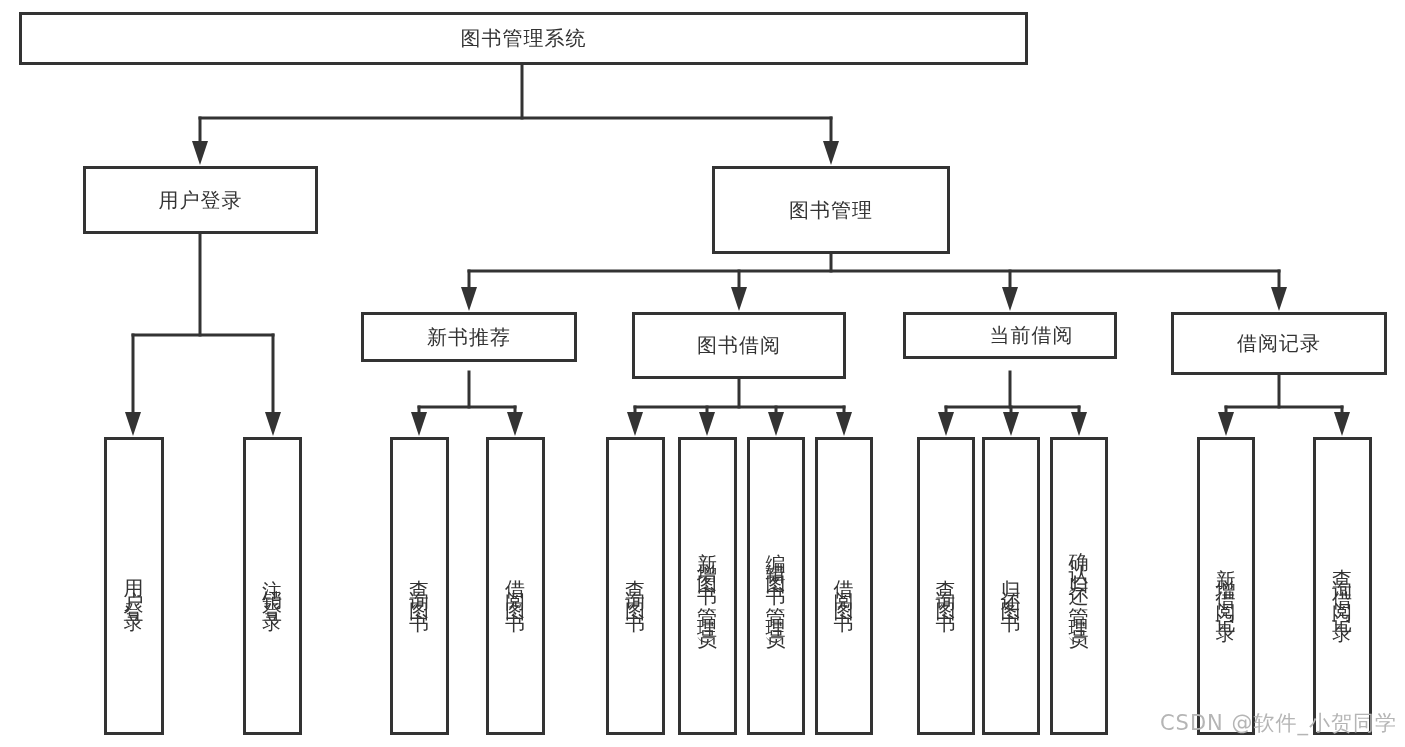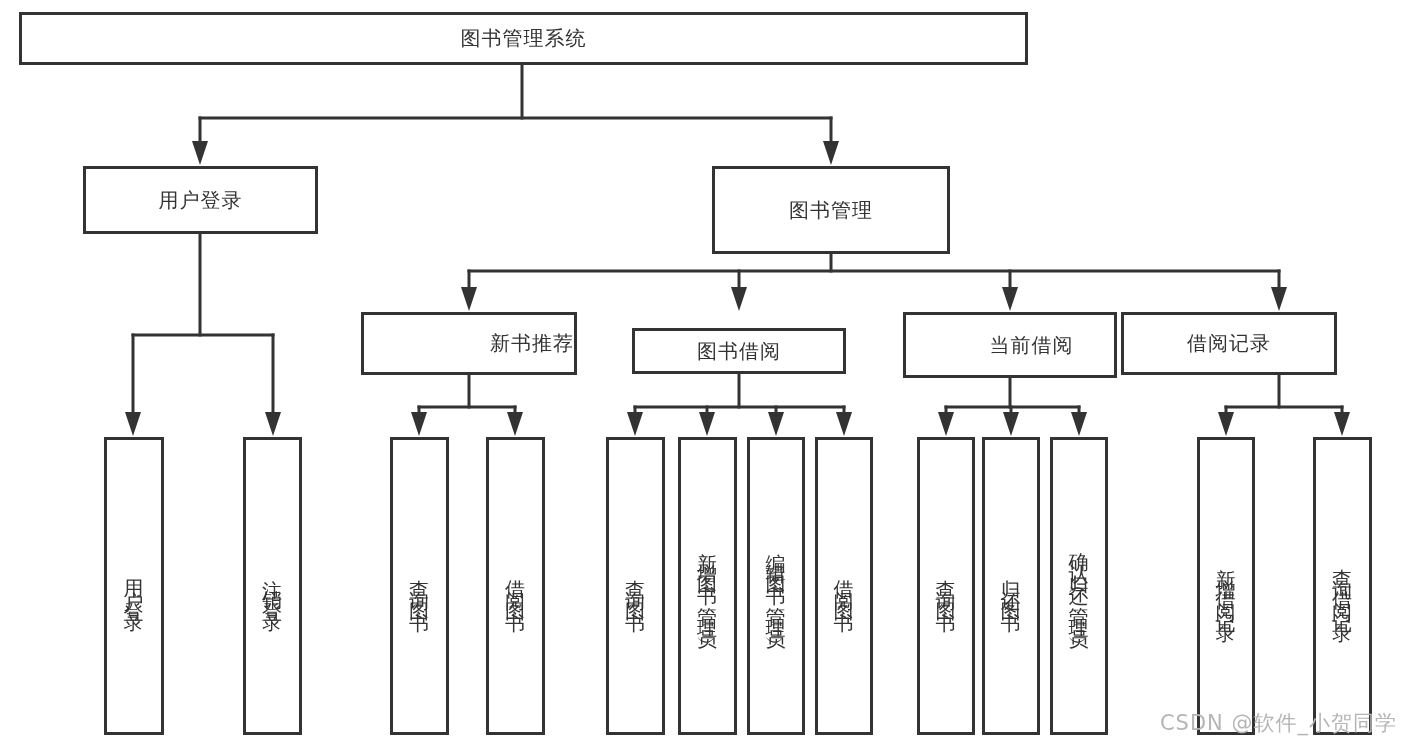--- a/index.html
+++ b/index.html
@@ -96,30 +96,30 @@
     <span>图书管理系统</span>
   </div>
 
   <div class="box hbox" style="left:83px;top:166px;width:235px;height:68px;">
     <span>用户登录</span>
   </div>
   <div class="box hbox" style="left:712px;top:166px;width:238px;height:88px;">
     <span>图书管理</span>
   </div>
 
-  <div class="box hbox" style="left:361px;top:312px;width:216px;height:63px;justify-content:flex-end;">
+  <div class="box hbox" style="left:361px;top:312px;width:216px;height:50px;">
     <span>新书推荐</span>
   </div>
-  <div class="box hbox" style="left:632px;top:328px;width:214px;height:46px;">
+  <div class="box hbox" style="left:632px;top:312px;width:214px;height:67px;">
     <span>图书借阅</span>
   </div>
-  <div class="box hbox" style="left:903px;top:312px;width:214px;height:66px;padding-left:43px;">
+  <div class="box hbox" style="left:903px;top:312px;width:214px;height:47px;padding-left:43px;">
     <span>当前借阅</span>
   </div>
-  <div class="box hbox" style="left:1121px;top:312px;width:216px;height:63px;">
+  <div class="box hbox" style="left:1171px;top:312px;width:216px;height:63px;">
     <span>借阅记录</span>
   </div>
 
   <div class="box vbox" style="left:104px;top:437px;width:60px;height:298px;">
     <span class="vtext">用户登录</span>
   </div>
   <div class="box vbox" style="left:243px;top:437px;width:59px;height:298px;">
     <span class="vtext">注销登录</span>
   </div>
 

